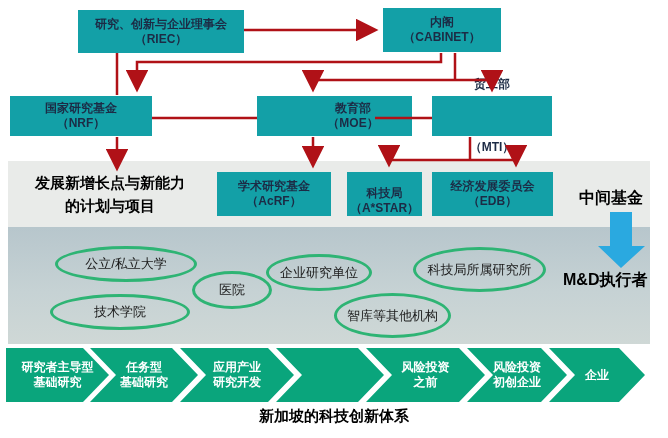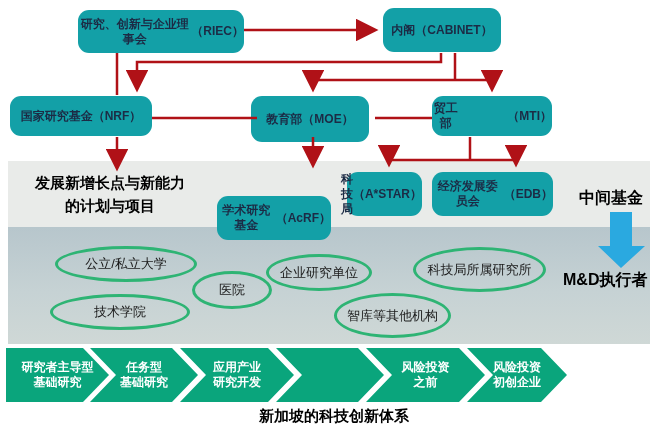--- a/index.html
+++ b/index.html
@@ -5,29 +5,29 @@
   html,body{margin:0;padding:0;background:#fff;}
   #stage{
     position:relative;width:668px;height:438px;background:#fff;overflow:hidden;
     font-family:"Liberation Sans","DejaVu Sans",sans-serif;
   }
   .band{position:absolute;left:8px;width:642px;}
   #band-upper{top:161px;height:66px;background:#e9ebe9;}
   #band-lower{top:227px;height:117px;background:linear-gradient(180deg,#b7c6cc 0%,#c6d2d4 55%,#cfd8d6 100%);}
   .tealbox{
     position:absolute;background:#13a0a7;color:#1c2b45;
-    display:flex;flex-direction:row;align-items:center;justify-content:center;
-    font-size:12px;font-weight:600;line-height:15px;text-align:center;z-index:2;border-radius:11px;
+    display:flex;flex-direction:column;align-items:center;justify-content:center;
+    font-size:12px;font-weight:600;line-height:15px;text-align:center;z-index:2;
   }
   #box-riec{left:78px;top:10px;width:166px;height:43px;}
   #box-cabinet{left:383px;top:8px;width:118px;height:44px;}
   #box-nrf{left:10px;top:96px;width:142px;height:40px;}
-  #box-moe{left:251px;top:96px;width:118px;height:46px;}
+  #box-moe{left:257px;top:96px;width:118px;height:40px;padding-left:37px;}
   #box-mti{left:432px;top:96px;width:120px;height:40px;gap:48px;}
-  #box-acrf{left:217px;top:172px;width:114px;height:44px;margin-top:24px;}
+  #box-acrf{left:217px;top:172px;width:114px;height:44px;}
   #box-astar{left:347px;top:172px;width:75px;height:44px;justify-content:flex-end;}
   #box-edb{left:432px;top:172px;width:121px;height:44px;}
   #connectors{position:absolute;left:0;top:0;z-index:3;pointer-events:none;}
   #left-label{
     position:absolute;left:24px;top:171px;width:172px;z-index:4;
     font-size:15px;font-weight:bold;color:#000;text-align:center;line-height:23px;
   }
   #mid-fund-label{position:absolute;left:579px;top:188px;font-size:16px;font-weight:bold;color:#000;z-index:4;white-space:nowrap;}
   #md-exec-label{position:absolute;left:563px;top:270px;font-size:16px;font-weight:bold;color:#000;z-index:4;white-space:nowrap;}
   #blue-arrow{position:absolute;left:0;top:0;z-index:4;pointer-events:none;}
@@ -175,16 +175,20 @@
     <span></span>
   </div>
   <div id="chev-4" class="chev">
     <span>风险投资</span>
     <span>之前</span>
   </div>
   <div id="chev-5" class="chev">
     <span>风险投资</span>
     <span>初创企业</span>
   </div>
+  <div id="chev-6" class="chev">
+    <span>企业</span>
+    <span></span>
+  </div>
 
   <div id="caption">新加坡的科技创新体系</div>
 
 </div>
 
 </body></html>

